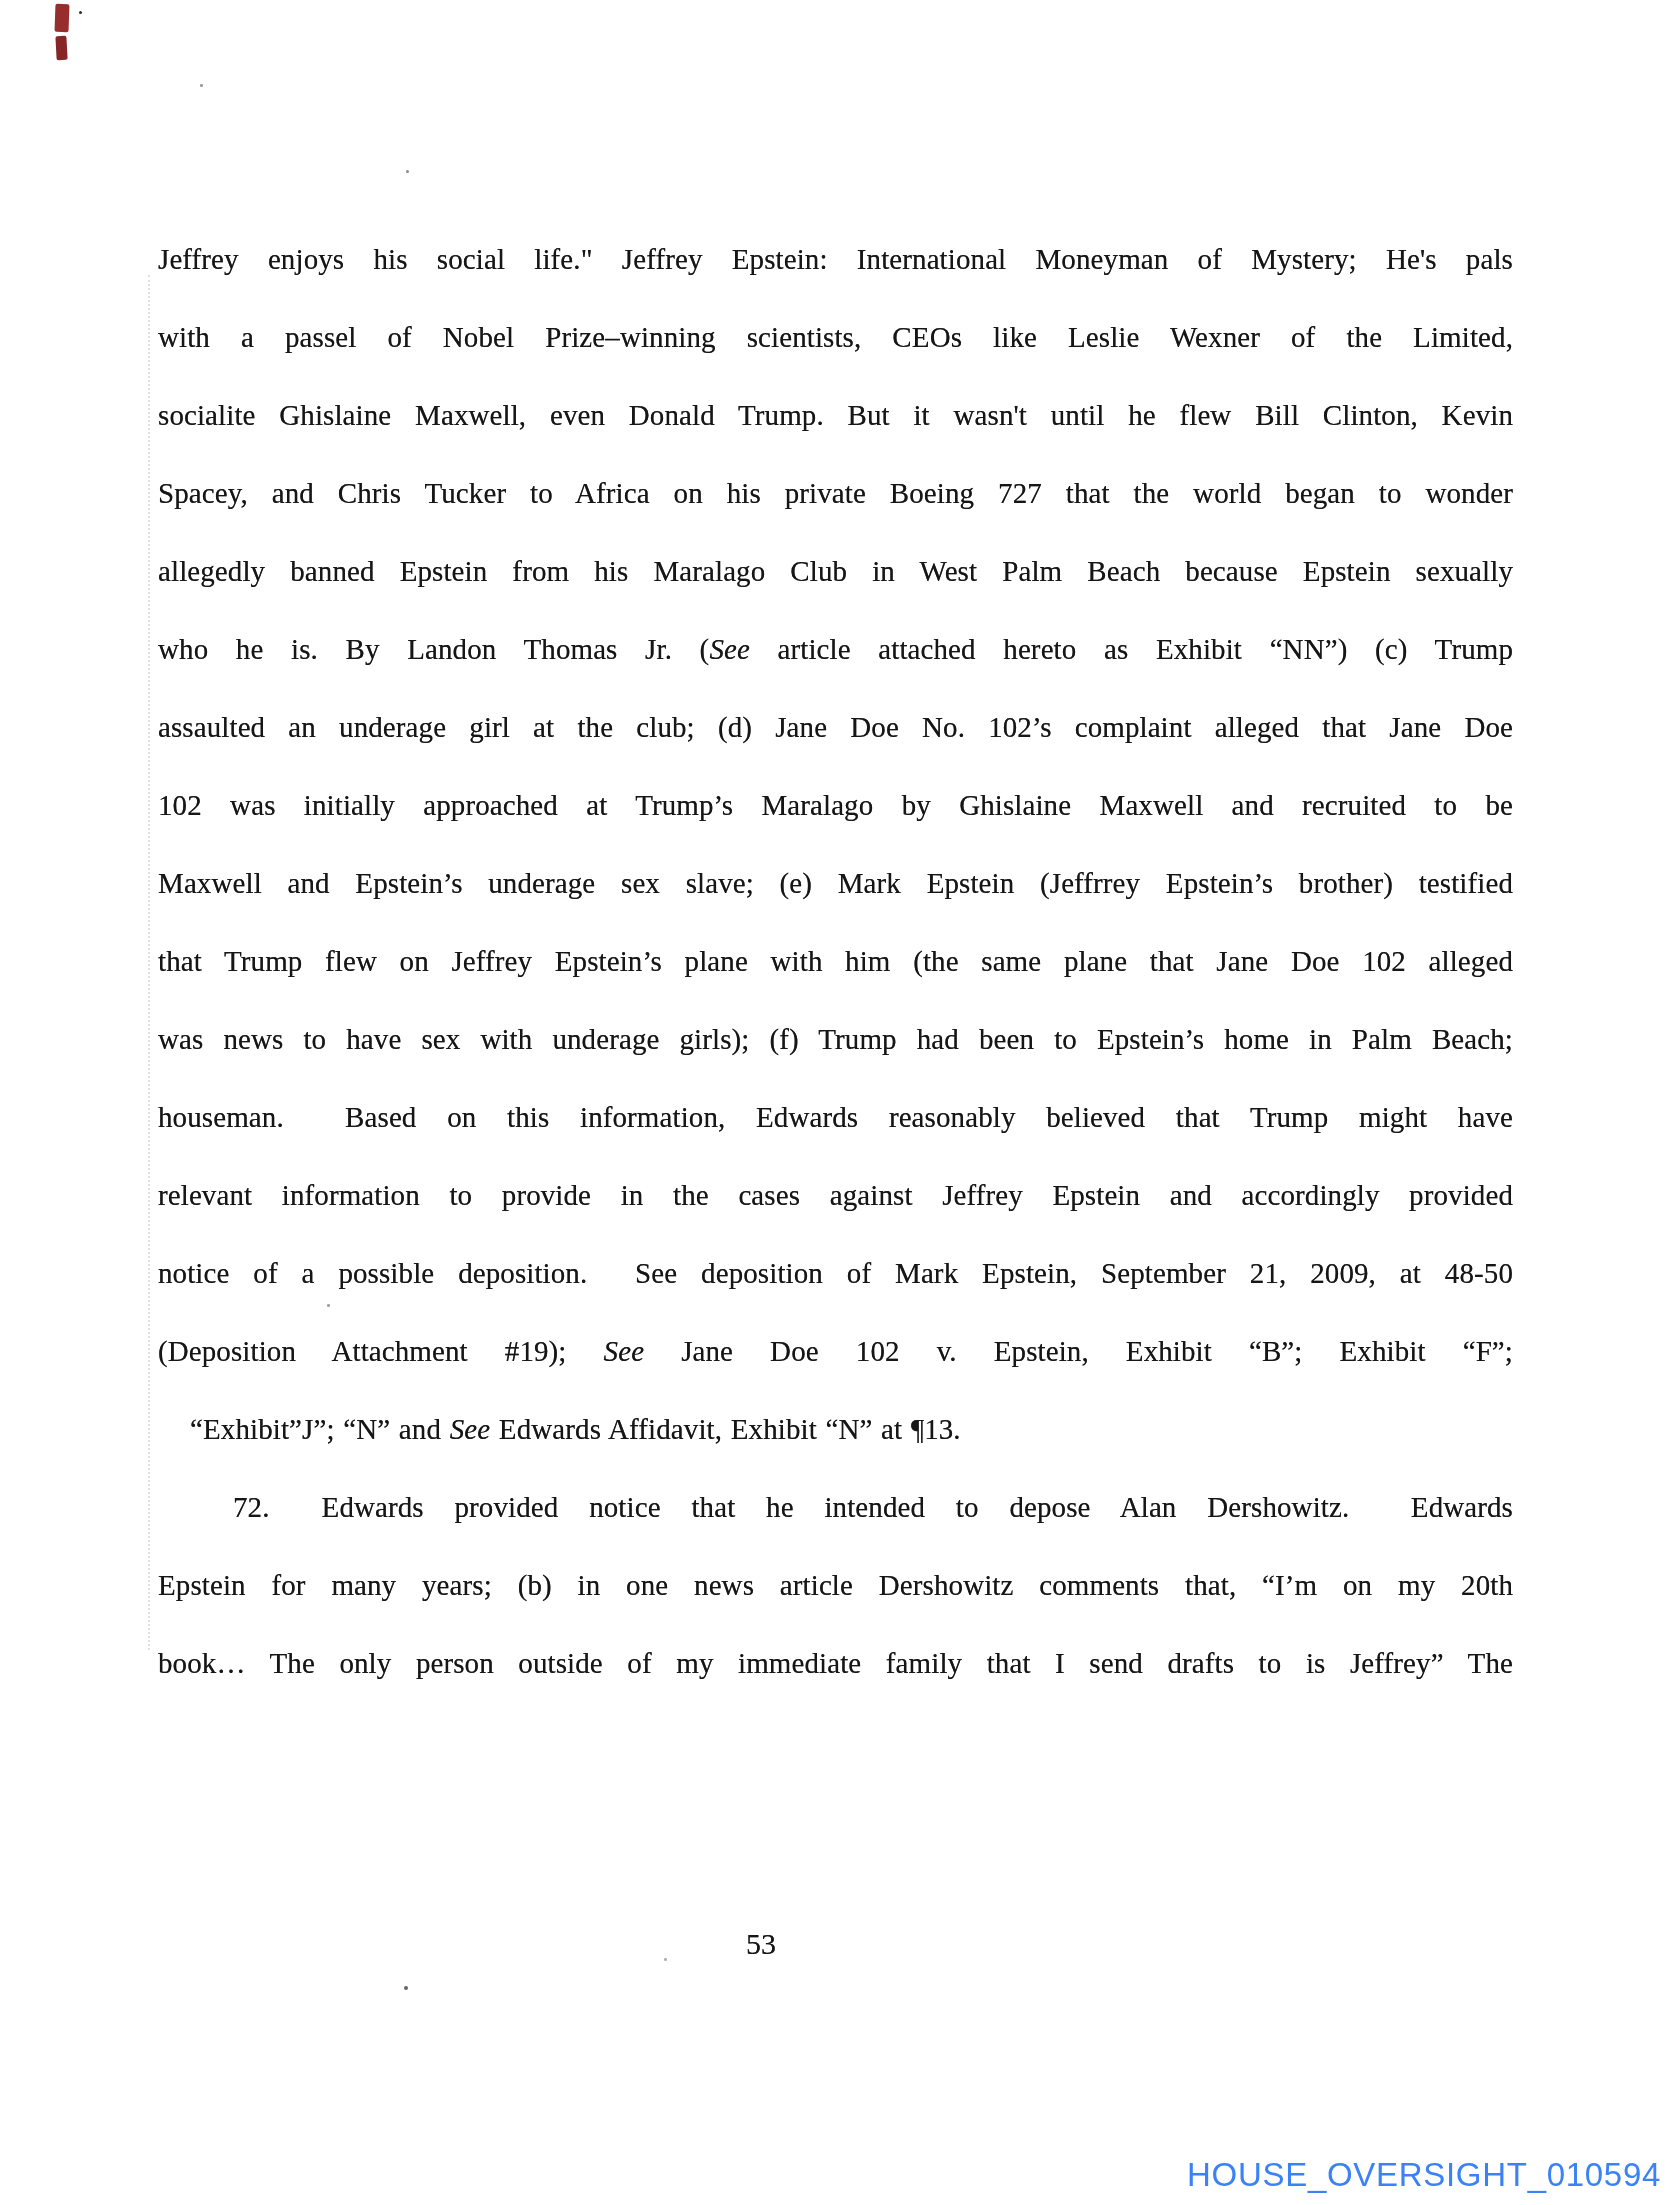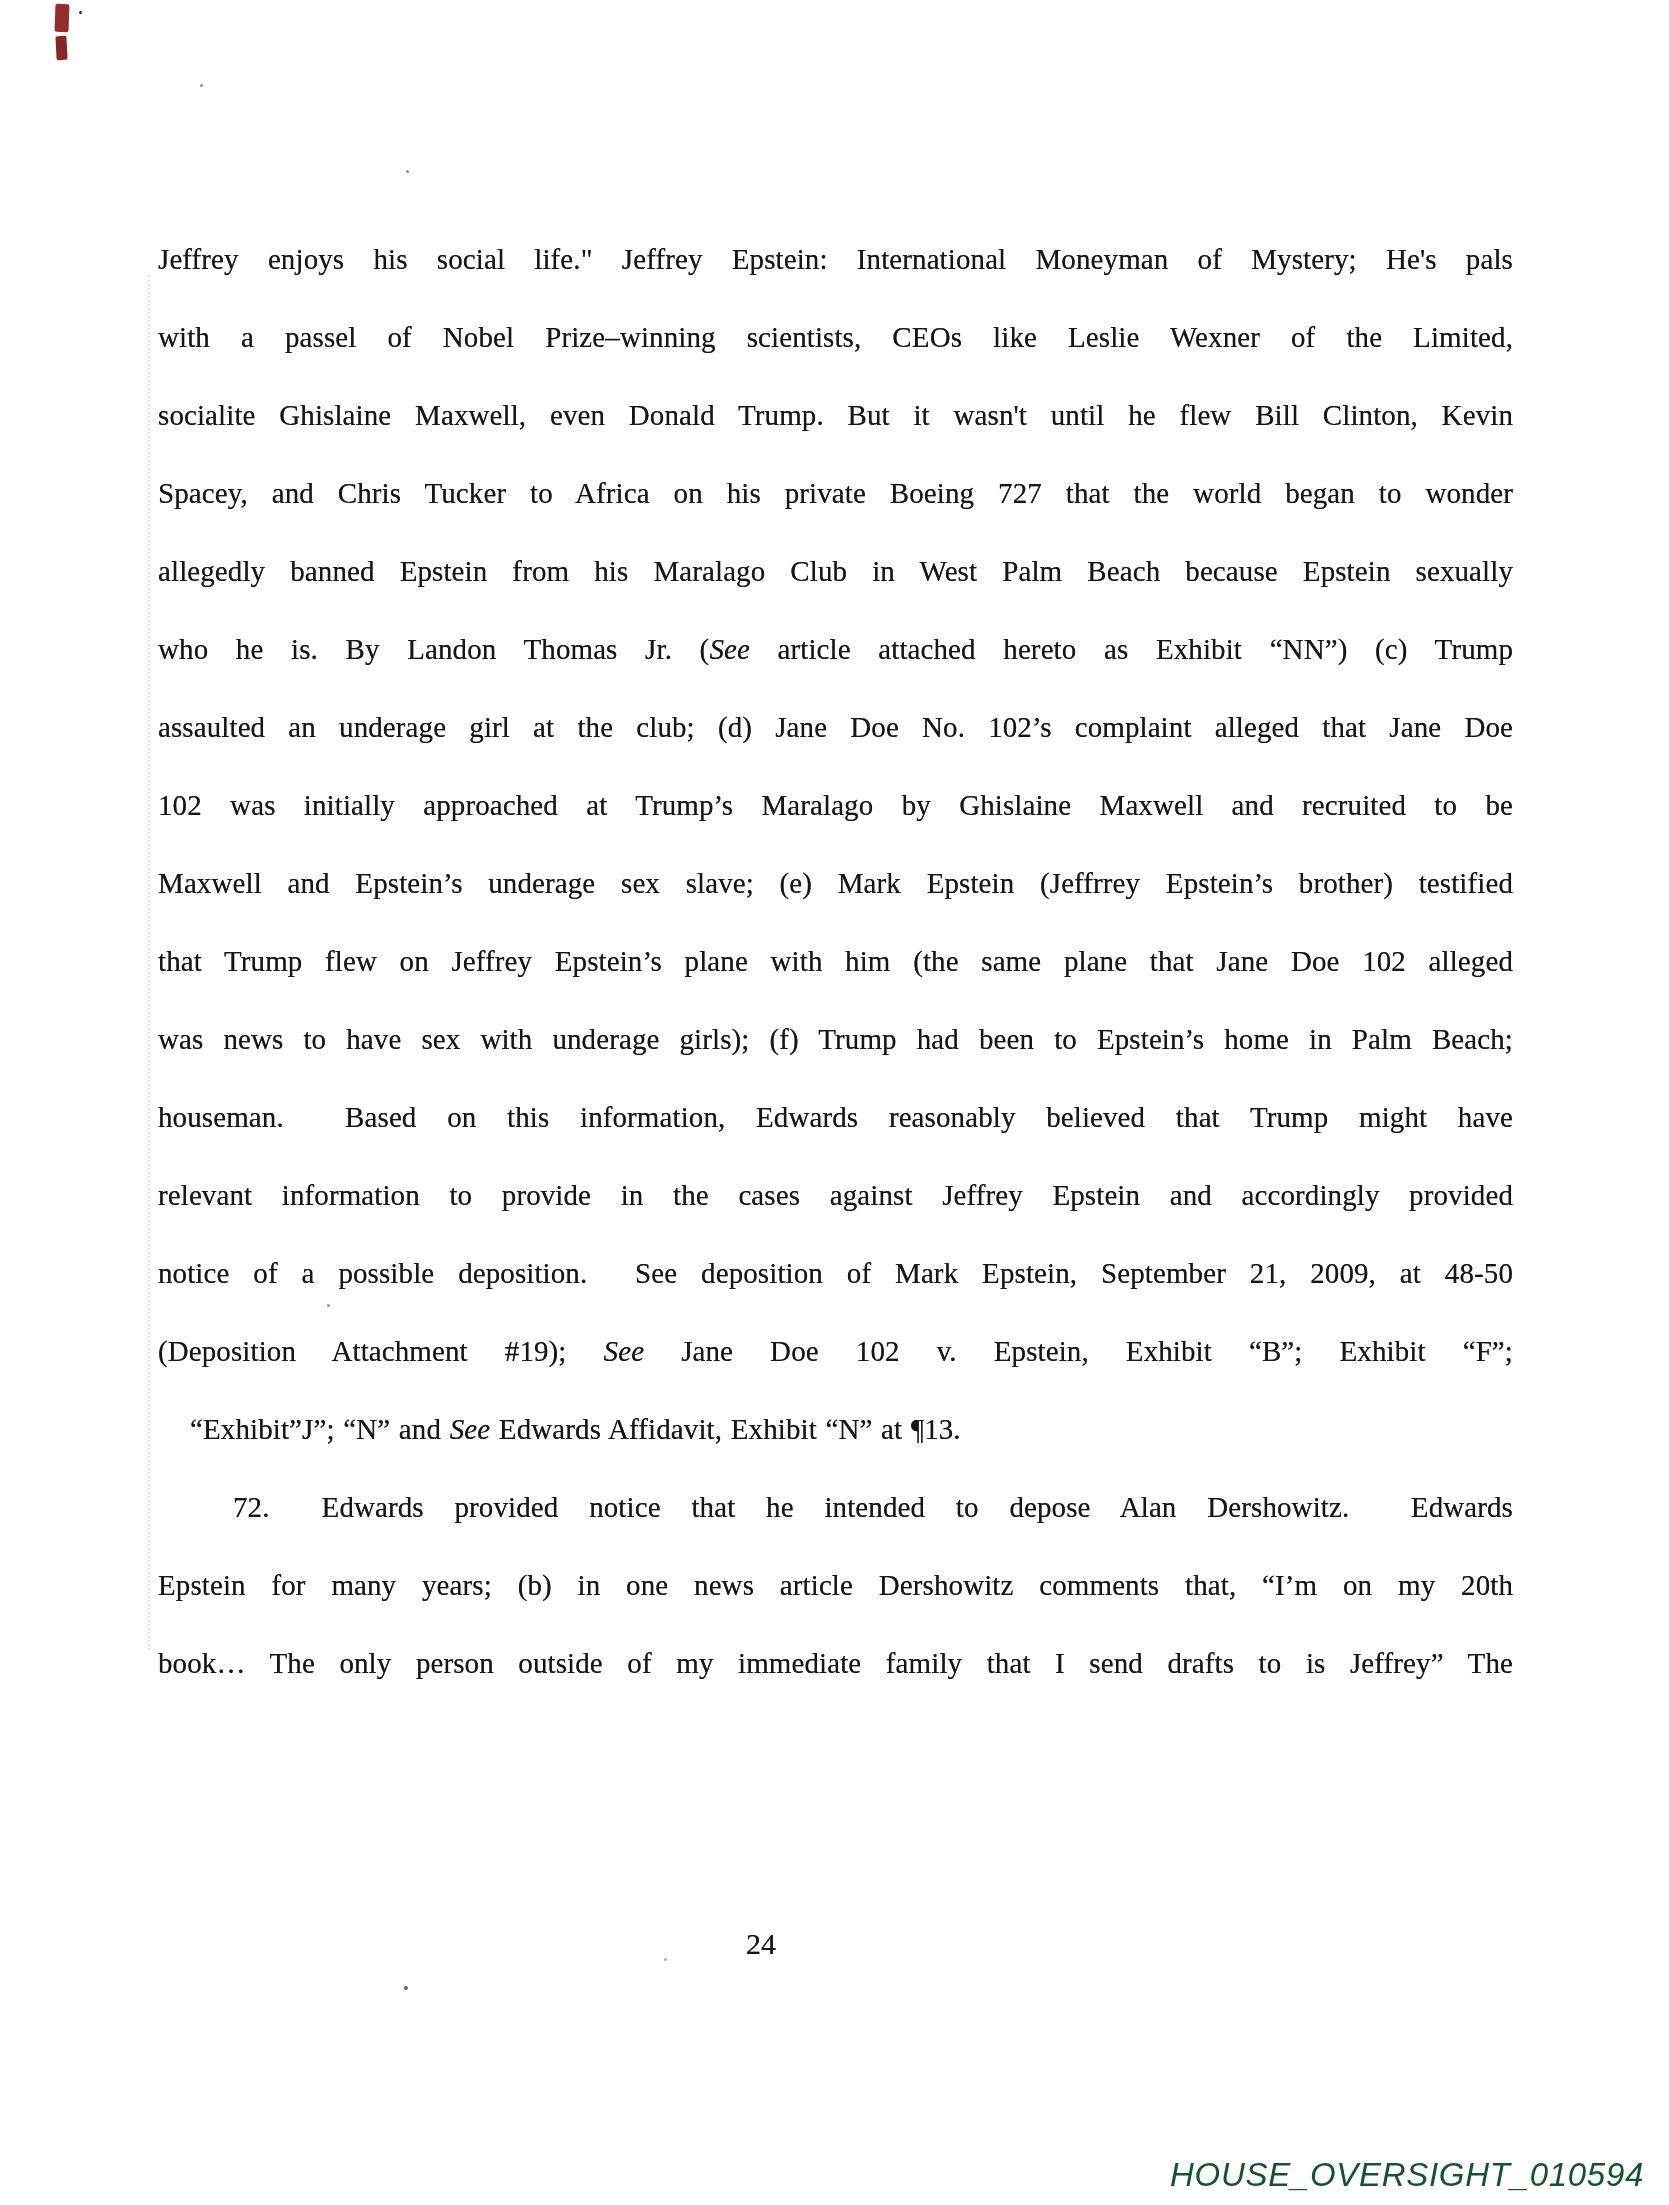--- a/index.html
+++ b/index.html
@@ -48,28 +48,27 @@
   .page-number {
     position: absolute;
     left: 746px;
     top: 1927px;
     font-size: 30px;
     line-height: 34px;
     text-shadow: 0 0 0.4px rgba(0,0,0,0.65);
   }
   .bates-stamp {
     position: absolute;
-    right: 25px;
+    right: 8px;
     top: 2156px;
     font-family: "Liberation Sans", "DejaVu Sans", sans-serif;
     font-size: 33px;
     line-height: 37px;
     letter-spacing: 0.7px;
-    color: #14532d;
-    font-style: italic;
+    color: #3b82f6;
   }
   .red-mark {
     position: absolute;
     border-radius: 2px;
     opacity: 0.92;
   }
   .speck {
     position: absolute;
     border-radius: 50%;
   }
@@ -100,21 +99,21 @@
       <div class="line"><span>houseman.&nbsp; Based on this information, Edwards reasonably believed that Trump might have</span></div>
       <div class="line"><span>relevant information to provide in the cases against Jeffrey Epstein and accordingly provided</span></div>
       <div class="line"><span>notice of a possible deposition.&nbsp; See deposition of Mark Epstein, September 21, 2009, at 48-50</span></div>
       <div class="line"><span>(Deposition Attachment #19); </span><span class="italic">See</span><span> Jane Doe 102 v. Epstein, Exhibit “B”; Exhibit “F”;</span></div>
       <div class="line line-end"><span>“Exhibit”J”; “N” and </span><span class="italic">See</span><span> Edwards Affidavit, Exhibit “N” at ¶13.</span></div>
       <div class="line"><span class="tab" style="width: 75px;"></span><span>72.</span><span class="tab" style="width: 52px;"></span><span>Edwards provided notice that he intended to depose Alan Dershowitz.&nbsp; Edwards</span></div>
       <div class="line"><span>Epstein for many years; (b) in one news article Dershowitz comments that, “I’m on my 20th</span></div>
       <div class="line"><span>book… The only person outside of my immediate family that I send drafts to is Jeffrey” The</span></div>
     </div>
 
-  <div class="page-number">24</div>
+  <div class="page-number">53</div>
 
   <div class="bates-stamp">HOUSE_OVERSIGHT_010594</div>
 
   <div id="red-mark-layer">
       <div class="red-mark" style="left: 55px; top: 3.9px; width: 14.4px; height: 27.5px; background: rgb(142, 27, 27); transform: rotate(2deg);"></div>
       <div class="red-mark" style="left: 56px; top: 36px; width: 11px; height: 23.6px; background: rgb(124, 20, 20); transform: rotate(-3deg);"></div>
     </div>
 
   <div id="artifact-layer">
       <div class="speck" style="left: 79px; top: 10.5px; width: 3.3px; height: 3.3px; background: rgb(42, 42, 42);"></div>

